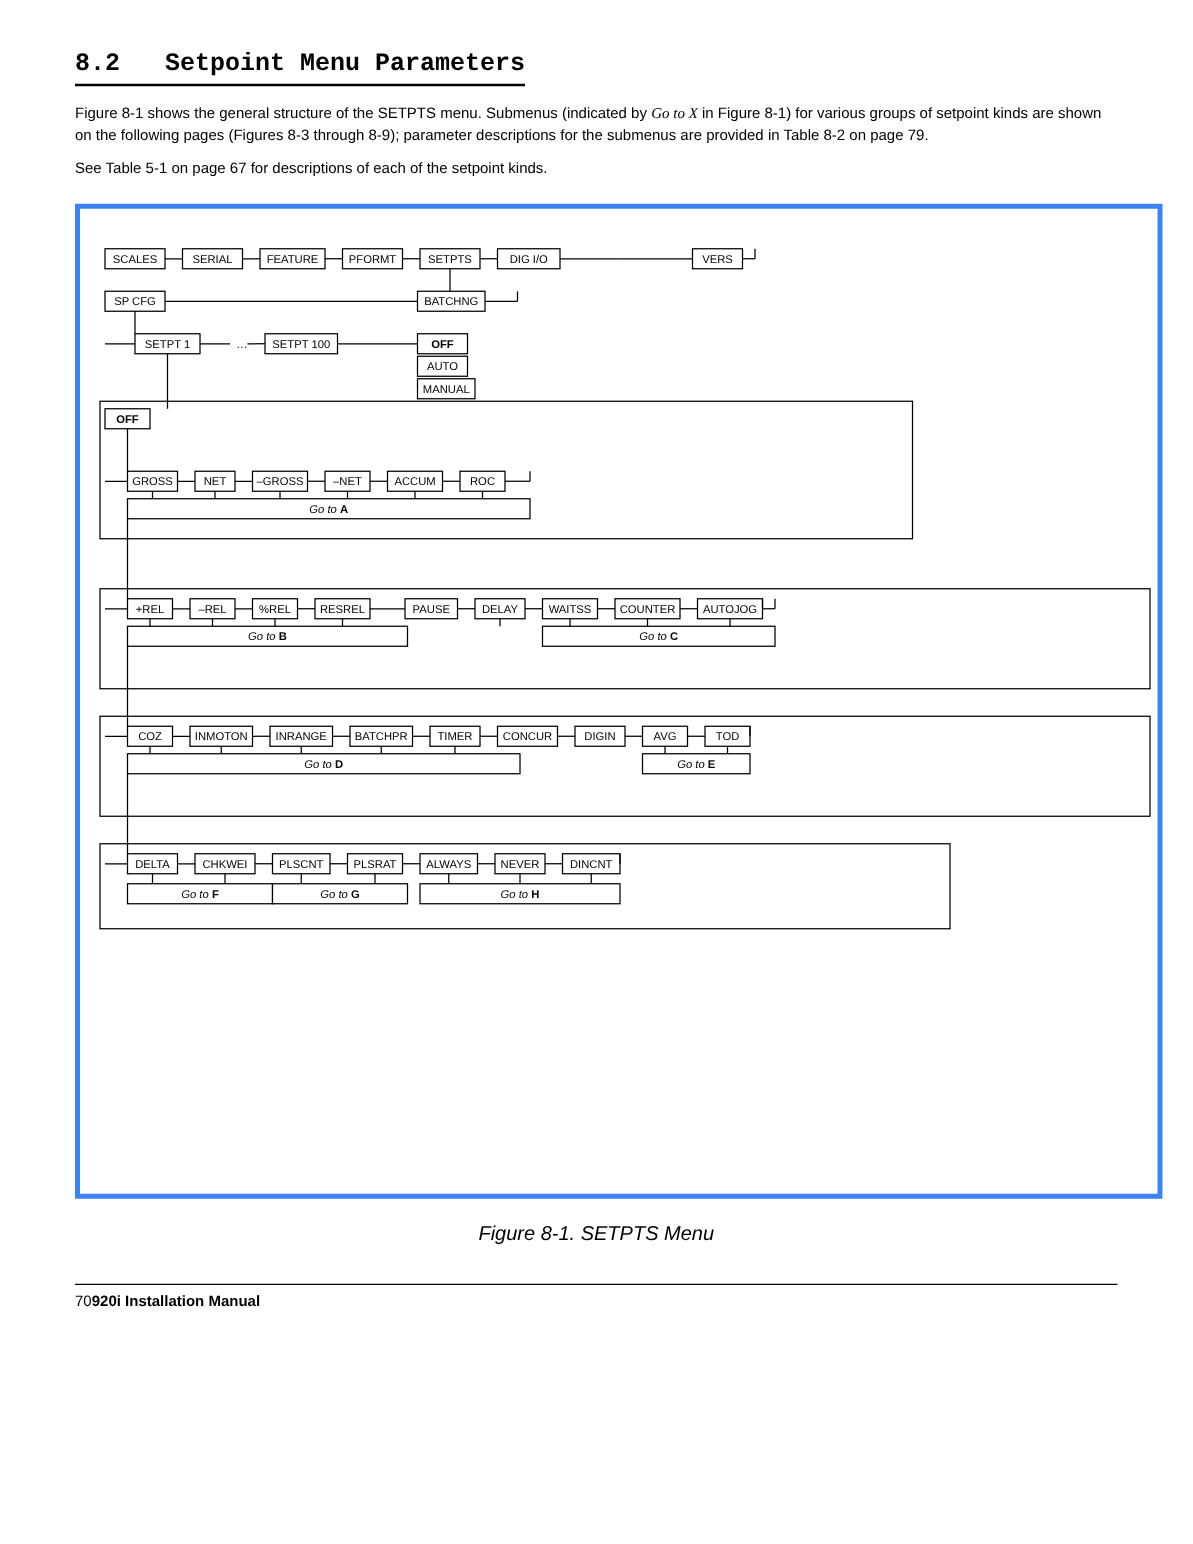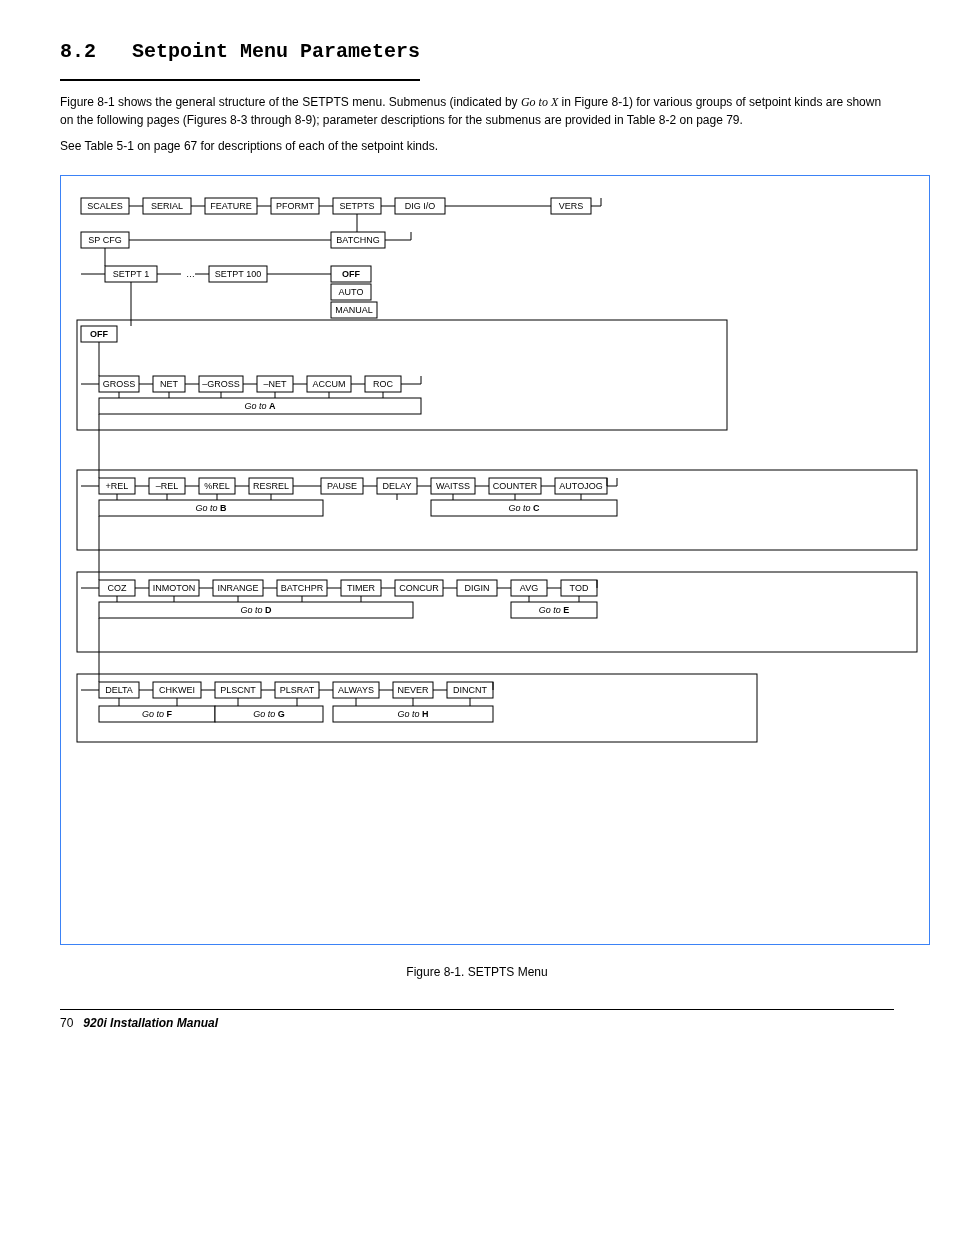--- a/index.html
+++ b/index.html
@@ -11,56 +11,56 @@
       width: 954px;
       min-height: 1235px;
       padding: 40px 60px 40px 60px;
     }
     h2 {
       font-size: 20px;
       font-weight: bold;
       font-family: 'Courier New', Courier, monospace;
       margin-bottom: 12px;
       border-bottom: 2px solid #000;
-      padding-bottom: 16px;
+      padding-bottom: 4px;
       display: inline-block;
     }
     .body-text {
       font-size: 12px;
       line-height: 1.5;
       margin-bottom: 8px;
     }
     .italic { font-style: italic; font-family: Liberation Serif, serif; }
     .diagram-container {
-      border: 1px solid #3b82f6;
+      border: 4px solid #3b82f6;
       margin: 20px 0;
-      padding: 14px 10px;
+      padding: 24px 10px;
       position: relative;
       width: 870px;
     }
     
     .diagram-svg {
       display: block;
       width: 850px;
       height: 740px;
     }
     .figure-caption {
       text-align: center;
-      font-size: 12px;
+      font-style: italic;
+      font-size: 16px;
       margin-top: 12px;
     }
     .page-footer {
       margin-top: 30px;
       border-top: 1px solid #000;
       padding-top: 6px;
       font-size: 12px;
       display: flex;
-      gap: 10px;
-    }
-    .footer-bold { font-weight: bold; font-style: italic; }
+    }
+    .footer-bold { font-weight: bold; }
   </style>
 </head>
 <body>
 
 <div>
   <h2><span>8.2</span>&nbsp;&nbsp;&nbsp;<span>Setpoint Menu Parameters</span></h2>
 </div>
 
 <p class="body-text">
   Figure 8-1 shows the general structure of the SETPTS menu. Submenus (indicated by <span class="italic">Go to X</span> in Figure 8-1) for various groups of setpoint kinds are shown on the following pages (Figures 8-3 through 8-9); parameter descriptions for the submenus are provided in Table 8-2 on page 79.

